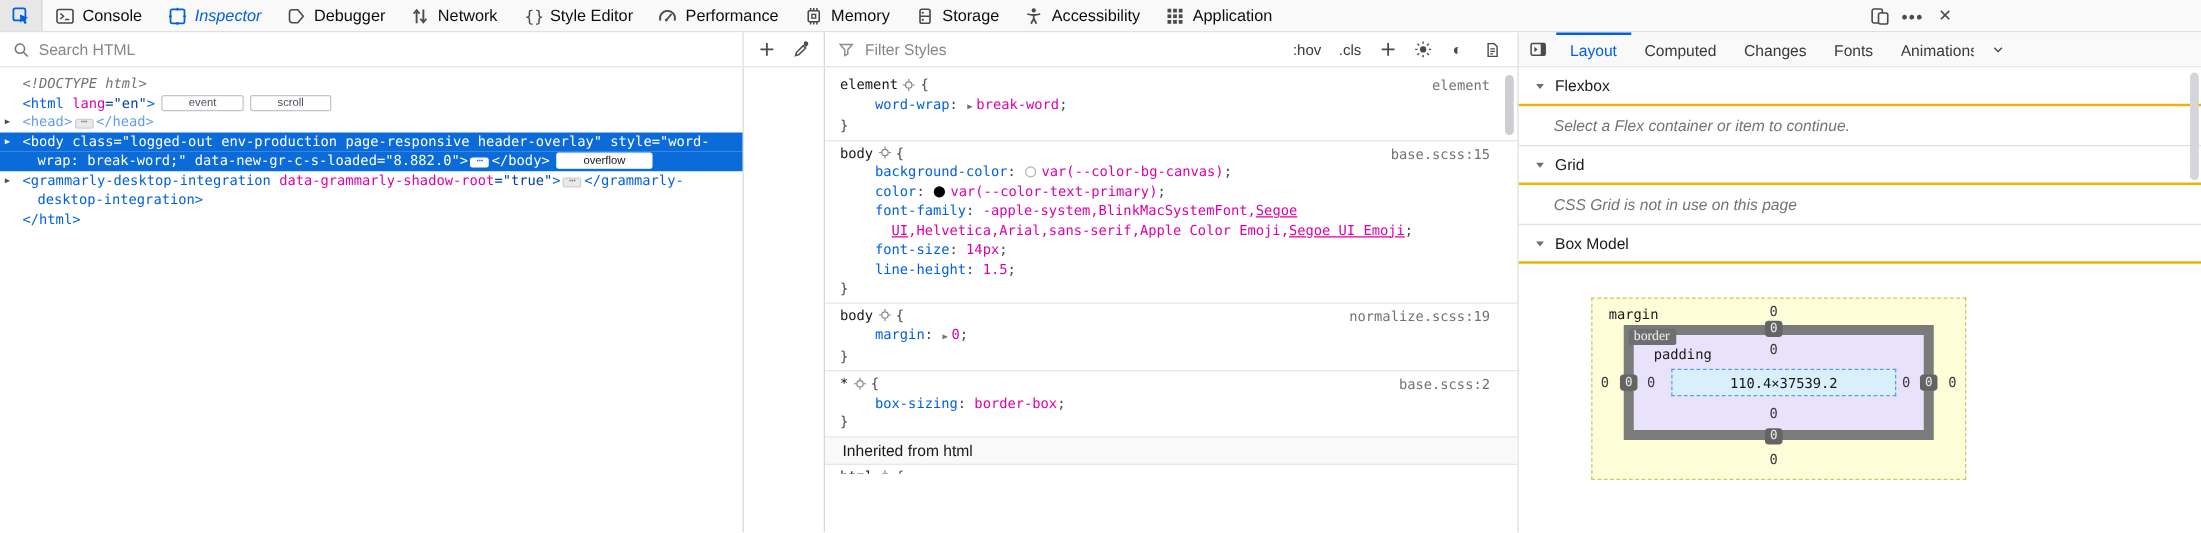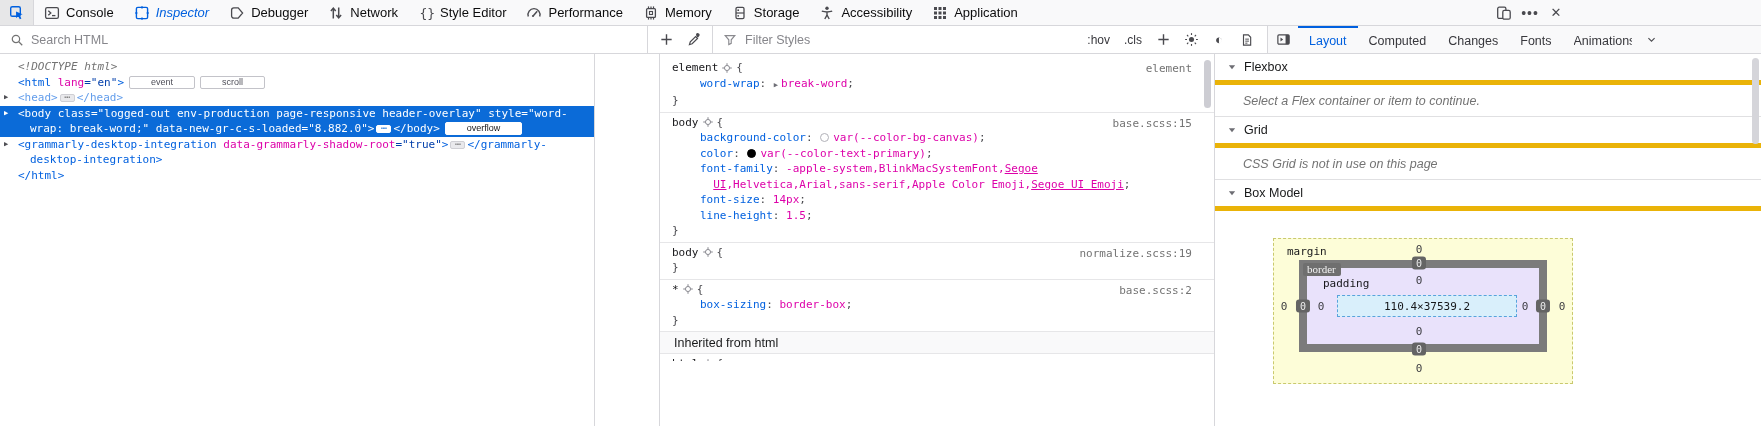--- a/index.html
+++ b/index.html
@@ -18,21 +18,21 @@
   .ttab.active { color:#0060df;font-style:italic; }
   .tspacer { flex:1; }
   .tbtn { display:flex; align-items:center; justify-content:center; width:26px; cursor:pointer; color:#4a4a4f; }
   .tright-pad { width:192px; }
   .dots3 { font-size:14px; letter-spacing:1px; color:#4a4a4f; line-height:1; }
   .xglyph { font-size:13px; color:#4a4a4f; }
 
   
   .srow { height:28px; display:flex; align-items:stretch; background:#f9f9fa;
     border-bottom:1px solid #d7d7db; font-size:12px; }
-  .searchseg { width:648px; display:flex; align-items:center; gap:7px; padding:0 10px;
+  .searchseg { width:595px; display:flex; align-items:center; gap:7px; padding:0 10px;
     border-right:1px solid #d7d7db; background:#fff; }
   .phtext { color:#86868b; font-size:12.5px; }
   .nodeseg { width:65px; display:flex; align-items:center; justify-content:space-evenly;
     border-right:1px solid #d7d7db; background:#fff; }
   .filterseg { width:555px; display:flex; align-items:center; gap:8px; padding:0 10px 0 10px;
     border-right:1px solid #d7d7db; background:#fff; }
   .filterseg .grow { flex:1; }
   .pseudobtn { color:#38383d; font-size:12px; padding:0 3px; cursor:pointer; }
   .iconbtn { width:20px; height:20px; display:flex; align-items:center; justify-content:center; cursor:pointer; color:#4a4a4f; }
   .contrast-glyph { font-size:13px; line-height:1; color:#4a4a4f; }
@@ -92,21 +92,21 @@
   .swatch.ring { background:#fff; border:1px solid #b1b1b8; }
   .swatch.dot { background:#000; border:1px solid #000; }
   .rclose { padding-left:12px; color:#4a4a4f; }
   .inherited-bar { height:22px; line-height:22px; background:#f9f9fa; border-bottom:1px solid #e6e6e8;
     font-family:"Liberation Sans",sans-serif; font-size:12.5px; color:#18191a; padding-left:14px; }
   .partial-row { height:7px; overflow:hidden; position:relative; }
   .rules-scrollbar { position:absolute; right:3px; top:6px; width:7px; height:48px; border-radius:4px; background:#cdcdd3; }
 
   
   .section-head { height:31px; display:flex; align-items:center; gap:7px; padding:0 0 0 12px;
-    border-bottom:5px solid #eab308; cursor:pointer; }
+    border-bottom:2px solid #eab308; cursor:pointer; }
   .section-head .title { font-size:12.5px; color:#18191a; }
   .hint-row { height:32px; display:flex; align-items:center; padding-left:28px;
     border-bottom:1px solid #e0e0e2; font-style:italic; color:#737373; font-size:12.5px; }
   .twisty { width:10px; height:10px; color:#6d6d73; }
   .side-scrollbar { position:absolute; right:2px; top:4px; width:7px; height:86px; border-radius:4px; background:#d5d5da; }
 
   
   .bm-wrap { position:relative; margin:27px 0 0 58px; width:300px; height:146px;
     font-family:"DejaVu Sans Mono","Liberation Mono",monospace; font-size:11px; color:#3c3c41; }
   .bm-margin { position:absolute; inset:0; background:#fdfdd8; border:1px dashed #c9c96e; }
@@ -426,20 +426,21 @@
         <div class="rline rsel-line"><span class="rsel">body</span><svg width="12" height="12" viewBox="0 0 16 16" style="display:inline-block;vertical-align:-2px;margin:0 3px;">
             <circle cx="8" cy="8" r="3.4" fill="none" stroke="#85858c" stroke-width="1.3"></circle>
             <g stroke="#85858c" stroke-width="1.3">
               <path d="M8 1.6 V4"></path>
               <path d="M8 12 V14.4"></path>
               <path d="M1.6 8 H4"></path>
               <path d="M12 8 H14.4"></path>
             </g>
           </svg><span class="rbrace">{</span></div>
         <span class="rsrc">normalize.scss:19</span>
+        <div class="rline rprop" style="display: block;"><span class="rname">margin</span><span class="rcolon">: </span><span class="varrow">▶</span><span class="rvalue"><span class="">0</span></span><span class="rcolon">;</span></div>
         <div class="rline rclose">}</div>
       </div>
       <div class="rblock">
         <div class="rline rsel-line"><span class="rsel">*</span><svg width="12" height="12" viewBox="0 0 16 16" style="display:inline-block;vertical-align:-2px;margin:0 3px;">
             <circle cx="8" cy="8" r="3.4" fill="none" stroke="#85858c" stroke-width="1.3"></circle>
             <g stroke="#85858c" stroke-width="1.3">
               <path d="M8 1.6 V4"></path>
               <path d="M8 12 V14.4"></path>
               <path d="M1.6 8 H4"></path>
               <path d="M12 8 H14.4"></path>

